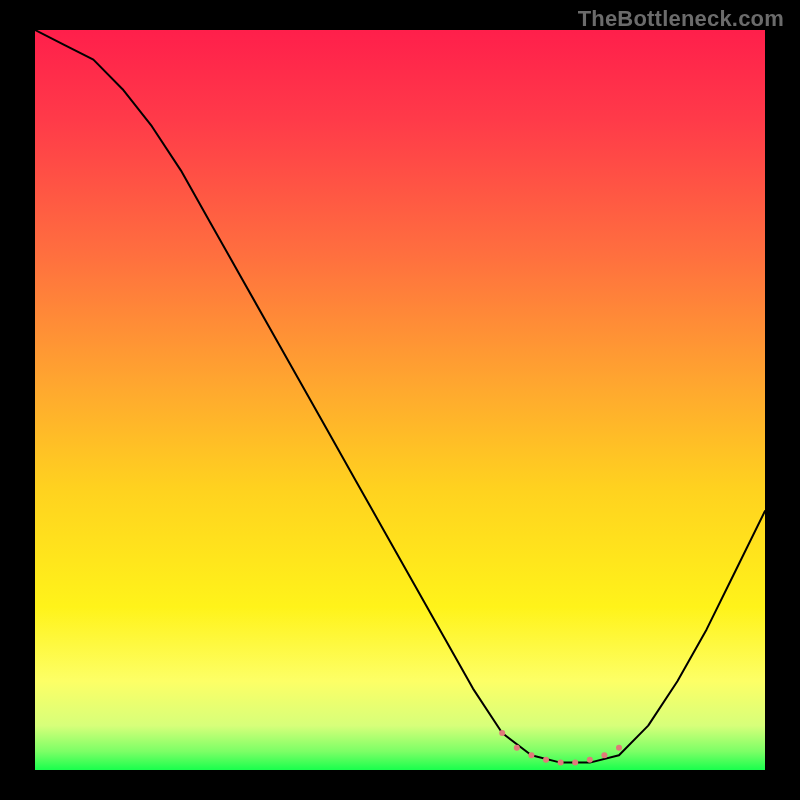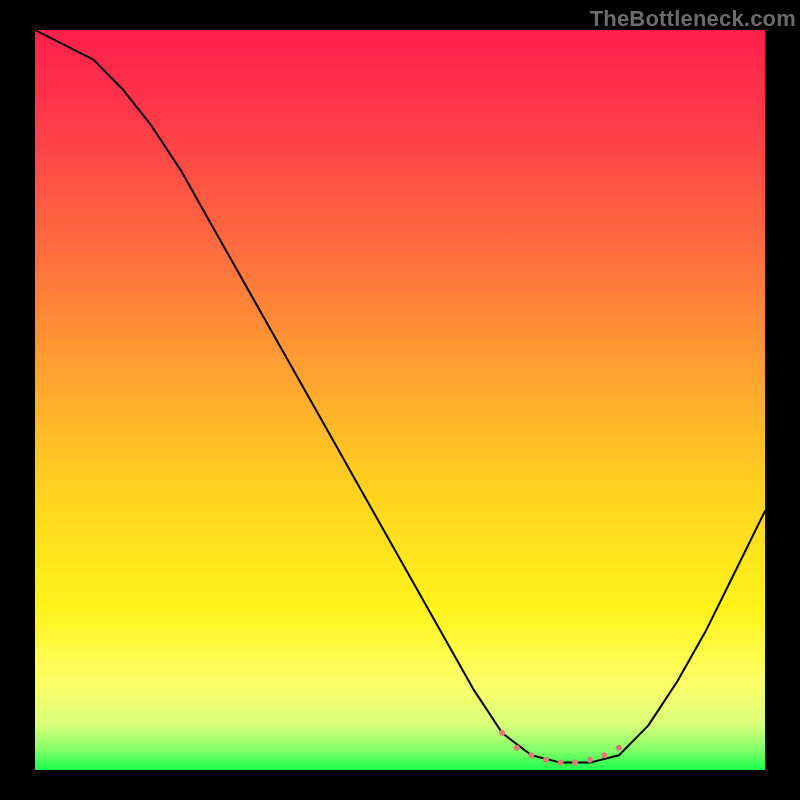--- a/index.html
+++ b/index.html
@@ -12,21 +12,21 @@
   }
   .stage {
     position: relative;
     width: 800px;
     height: 800px;
     background: #000;
   }
   .watermark {
     position: absolute;
     top: 6px;
-    right: 4px;
+    right: 16px;
     color: #6b6b6b;
     font-size: 22px;
     font-weight: 600;
     letter-spacing: 0.2px;
     user-select: none;
   }
   .plot {
     position: absolute;
     left: 35px;
     top: 30px;

